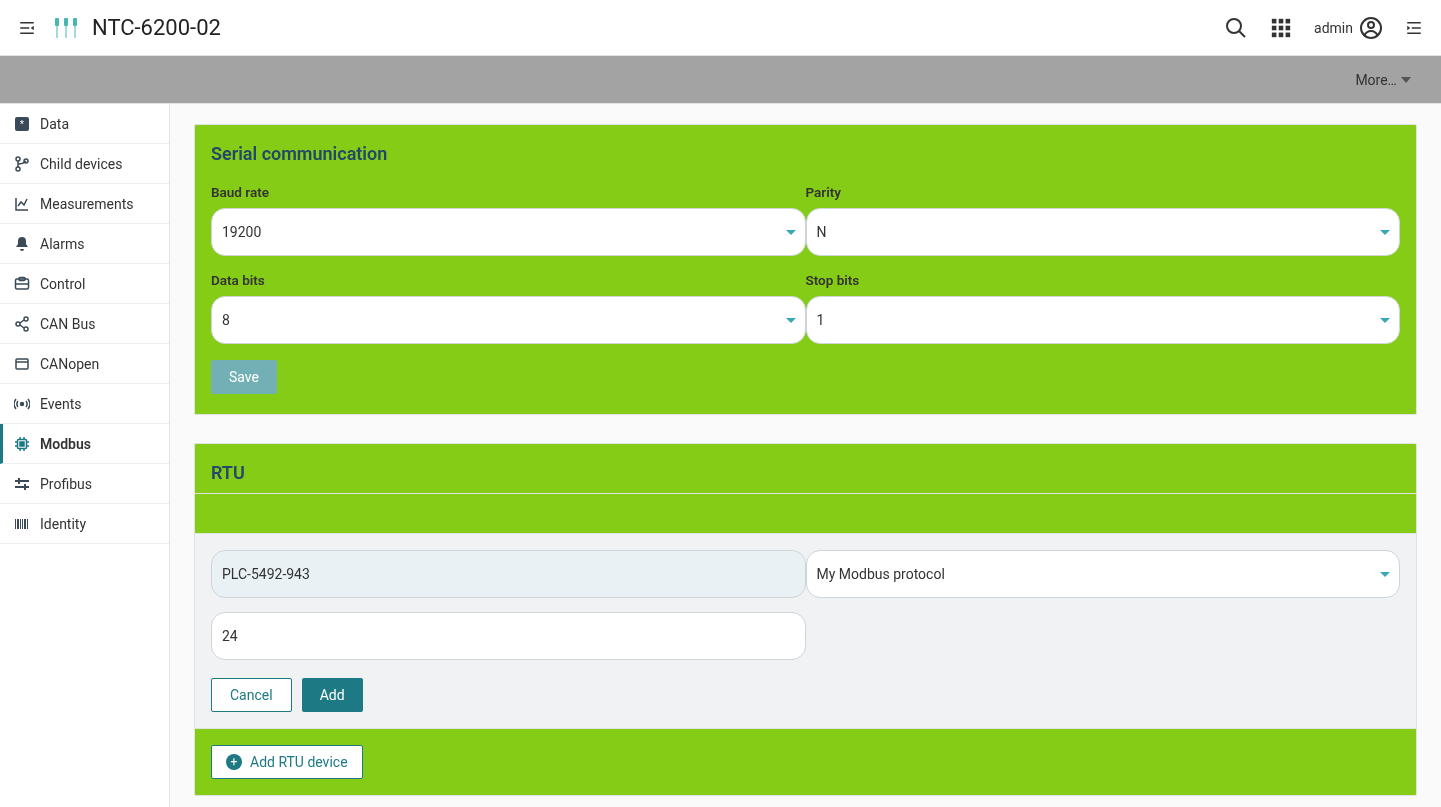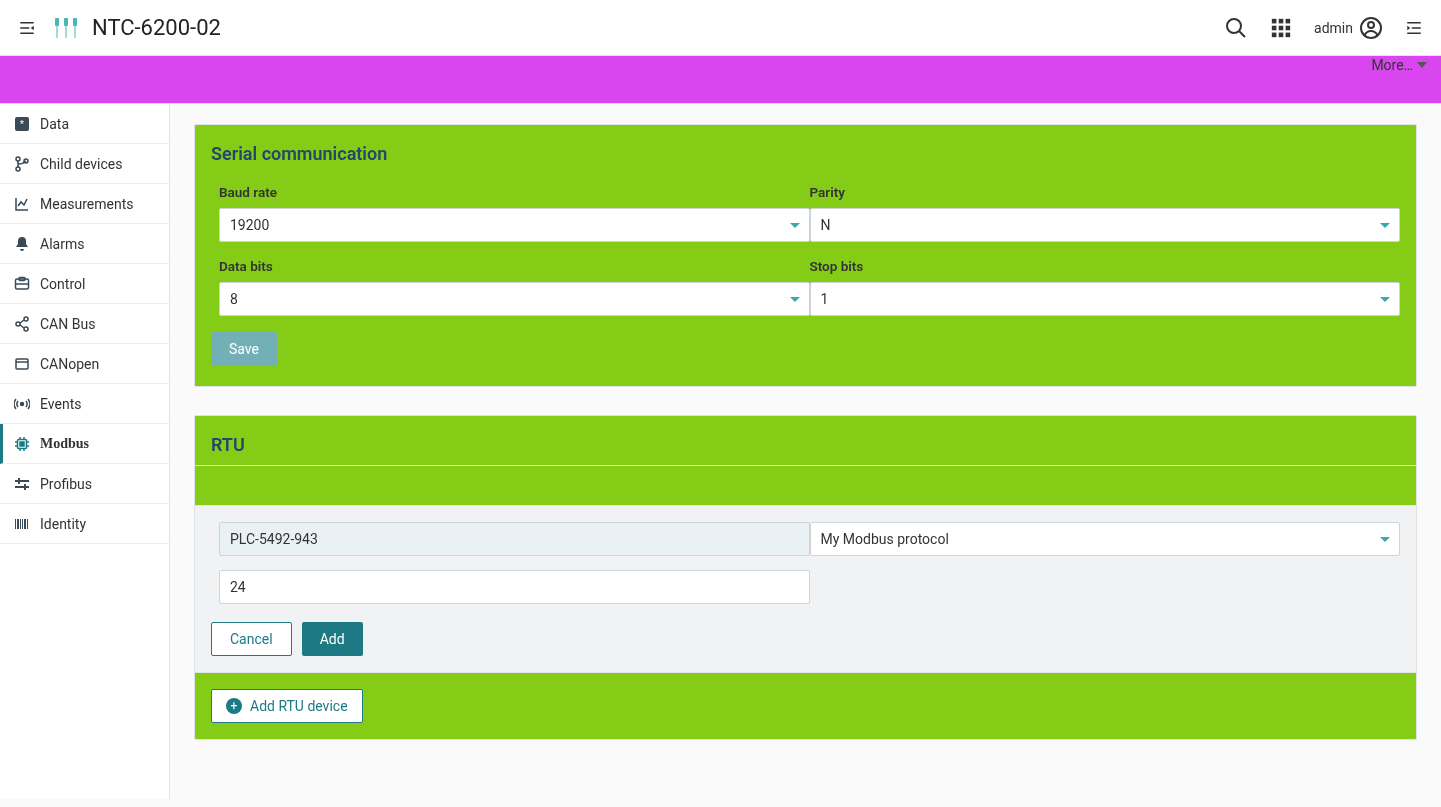--- a/index.html
+++ b/index.html
@@ -20,41 +20,41 @@
 
   
   .app-header{height:56px;background:#fff;border-bottom:1px solid var(--border);display:flex;align-items:center;padding:0 12px;}
   .hdr-icon-btn{background:none;border:0;padding:6px;cursor:pointer;display:flex;align-items:center;justify-content:center;color:#333;}
   .hdr-logo{margin:0 6px 0 8px;display:flex;align-items:center;}
   .hdr-title{font-size:22px;font-weight:400;color:#222;flex:1;margin-left:4px;}
   .hdr-right{display:flex;align-items:center;gap:10px;}
   .hdr-user{display:flex;align-items:center;gap:6px;font-size:14px;color:#333;}
 
   
-  .sub-header{height:48px;background:#d946ef;border-bottom:1px solid var(--border);display:flex;align-items:flex-start;justify-content:flex-end;padding:0 8px;}
+  .sub-header{height:48px;background:#a3a3a3;border-bottom:1px solid var(--border);display:flex;align-items:center;justify-content:flex-end;padding:0 24px;}
   .more-btn{background:none;border:0;cursor:pointer;color:#333;font-size:14px;display:flex;align-items:center;gap:4px;}
 
   
   .body-wrap{display:flex;min-height:calc(100vh - 112px);}
   .sidebar{width:170px;background:#fff;border-right:1px solid var(--border);}
   .side-item{display:flex;align-items:center;gap:10px;height:40px;padding:0 14px;font-size:14px;color:#333;border-bottom:1px solid #eceff1;cursor:pointer;background:#fff;}
   .side-item .ico{width:16px;height:16px;display:inline-flex;align-items:center;justify-content:center;color:#3a4a56;}
-  .side-item.active{border-left:3px solid var(--teal);padding-left:11px;font-weight:600;font-family:Liberation Serif, serif;}
+  .side-item.active{border-left:3px solid var(--teal);padding-left:11px;font-weight:600;}
   .side-item.active .ico{color:var(--teal);}
 
   .main{flex:1;padding:20px 24px;}
 
   .card{border:1px solid var(--border);background:#84cc16;border-radius:2px;margin-bottom:28px;}
   .card-title{padding:18px 16px 10px 16px;font-size:18px;font-weight:600;color:var(--navy);}
   .card-body{padding:10px 16px 20px 16px;}
-  .row2{display:grid;grid-template-columns:1fr 1fr;margin-bottom:16px;margin-left:8px;}
+  .row2{display:grid;grid-template-columns:1fr 1fr;margin-bottom:16px;}
   .field-label{font-size:13.5px;font-weight:600;color:#333;margin-bottom:8px;display:block;}
   .select-wrap{position:relative;}
   .select-wrap select,
-  .text-input{width:100%;height:34px;border:1px solid #cfd4d8;border-radius:2px;padding:0 30px 0 10px;background:#fff;appearance:none;-webkit-appearance:none;font-size:14px;color:#333;}
+  .text-input{width:100%;height:48px;border:1px solid #cfd4d8;border-radius:14px;padding:0 30px 0 10px;background:#fff;appearance:none;-webkit-appearance:none;font-size:14px;color:#333;}
   .select-wrap::after{content:"";position:absolute;right:10px;top:50%;margin-top:-2px;border:5px solid transparent;border-top-color:var(--teal-accent);pointer-events:none;}
   .btn{border:0;border-radius:2px;padding:0 18px;height:34px;cursor:pointer;font-size:14px;text-align:right;}
   .btn-muted{background:#72b0b5;color:#fff;}
   .btn-primary{background:var(--teal);color:#fff;}
   .btn-outline{background:#fff;border:1px solid var(--teal);color:var(--teal);}
   .btn-row{display:flex;gap:10px;}
 
   .segment{border-bottom:1px solid var(--border);}
   .segment:last-child{border-bottom:0;}
   .segment-pad{padding:16px;}

